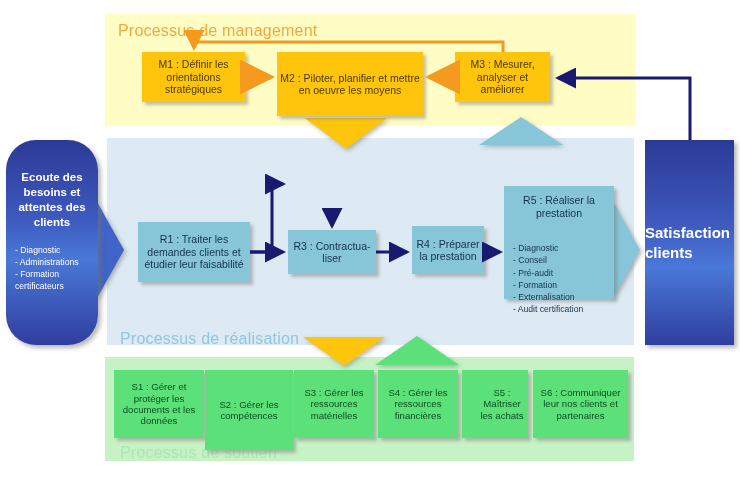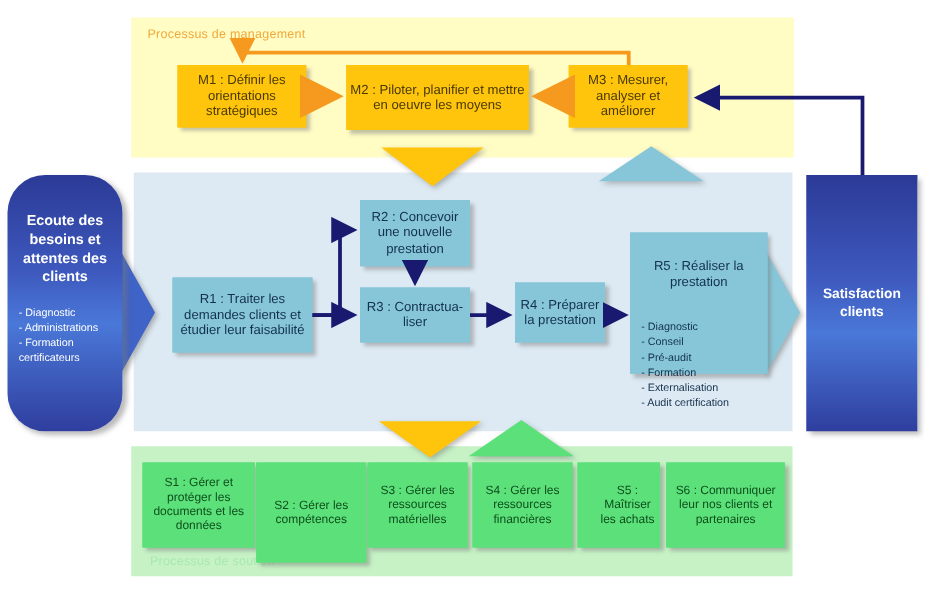--- a/index.html
+++ b/index.html
@@ -22,21 +22,21 @@
   #band-real{
     left:107px;top:138px;width:527px;height:207px;
     background:#DDEAF3;
   }
   #band-supp{
     left:105px;top:357px;width:529px;height:104px;
     background:#C6F2C6;
   }
 
   .band-caption{
-    position:absolute;font-size:10px;letter-spacing:.2px;white-space:nowrap;
+    position:absolute;font-size:16px;letter-spacing:.2px;white-space:nowrap;
   }
   #cap-mgmt{left:118px;top:22px;color:#F2A93B;}
   #cap-real{left:120px;top:330px;color:#8FC6E0;}
   #cap-supp{left:120px;top:444px;color:#A9E8AF;}
 
   
   .node{
     position:absolute;box-sizing:border-box;
     display:flex;flex-direction:column;align-items:center;justify-content:center;
     text-align:center;line-height:1.18;
@@ -49,37 +49,37 @@
   .m-node{
     background:#FFC породы;
   }
   .m-node{
     background:#FFC40C;
     font-size:10.5px;
     color:#4a3a00;
     border:1px solid #FFC40C;
   }
   #m1{left:142px;top:52px;width:103px;height:50px;}
-  #m2{left:277px;top:52px;width:146px;height:52px;}
+  #m2{left:277px;top:52px;width:146px;height:64px;}
   #m3{left:455px;top:52px;width:95px;height:50px;}
 
   
   .r-node{
     background:#86C6D8;
     font-size:10.5px;
     color:#14314d;
     border:1px solid #86C6D8;
   }
   #r1{left:138px;top:222px;width:112px;height:60px;}
   #r2{left:288px;top:160px;width:88px;height:53px;}
   #r3{left:288px;top:230px;width:88px;height:44px;}
   #r4{left:412px;top:226px;width:72px;height:48px;}
   #r5{
     left:504px;top:186px;width:110px;height:113px;
-    justify-content:flex-start;padding-top:20px;
+    justify-content:flex-start;padding-top:7px;
   }
   #r5 .r5-title{font-size:10.5px;text-align:center;line-height:1.2;}
   #r5 .r5-list{
     margin-top:23px;align-self:flex-start;padding-left:8px;
     text-align:left;font-size:8.6px;line-height:1.42;color:#14314d;
   }
 
   
   .s-node{
     background:#5CE07A;
@@ -116,21 +116,21 @@
     margin-top:14px;font-size:8.6px;line-height:1.42;text-align:left;
     align-self:flex-start;padding-left:9px;
   }
   #side-right{
     left:645px;top:140px;width:89px;height:205px;
     background:linear-gradient(180deg,#2B3A96 0%,#3E59BE 40%,#4A78D8 62%,#2F3E9E 100%);
     align-items:center;justify-content:center;
     box-sizing:border-box;
   }
   #side-right .sr-title{
-    font-size:11px;font-weight:bold;text-align:center;line-height:1.3;
+    font-size:15px;font-weight:bold;line-height:1.3;
   }
 
   
   .tri{position:absolute;width:0;height:0;}
 
   
   #chev-left{
     left:96px;top:200px;
     border-top:50px solid transparent;
     border-bottom:50px solid transparent;
@@ -184,20 +184,21 @@
 </head>
 <body>
 
 <div id="stage">
 
   <div class="panel" id="band-mgmt"></div>
   <div class="panel" id="band-real"></div>
   <div class="panel" id="band-supp"></div>
 
   <div class="band-caption" id="cap-mgmt">Processus de management</div>
+  <div class="band-caption" id="cap-real">Processus de réalisation</div>
   <div class="band-caption" id="cap-supp">Processus de soutien</div>
 
   <div class="tri" id="tri-mgmt-down"></div>
   <div class="tri" id="tri-real-up"></div>
   <div class="tri" id="tri-real-down"></div>
   <div class="tri" id="tri-supp-up"></div>
   <div class="tri" id="chev-left"></div>
   <div class="tri" id="chev-right"></div>
 
   <div class="node m-node" id="m1">
@@ -205,23 +206,20 @@
   </div>
   <div class="node m-node" id="m2">
     <span class="ttl">M2 : Piloter, planifier et mettre en oeuvre les moyens</span>
   </div>
   <div class="node m-node" id="m3">
     <span class="ttl">M3 : Mesurer, analyser et améliorer</span>
   </div>
 
   <div class="node r-node" id="r1">
     <span class="ttl">R1 : Traiter les demandes clients et étudier leur faisabilité</span>
-  </div>
-  <div class="node r-node" id="r2">
-    <span class="ttl">R2 : Concevoir une nouvelle prestation</span>
   </div>
   <div class="node r-node" id="r3">
     <span class="ttl">R3 : Contractua-liser</span>
   </div>
   <div class="node r-node" id="r4">
     <span class="ttl">R4 : Préparer la prestation</span>
   </div>
   <div class="node r-node" id="r5">
     <span class="r5-title">R5 : Réaliser la prestation</span>
     <div class="r5-list">

